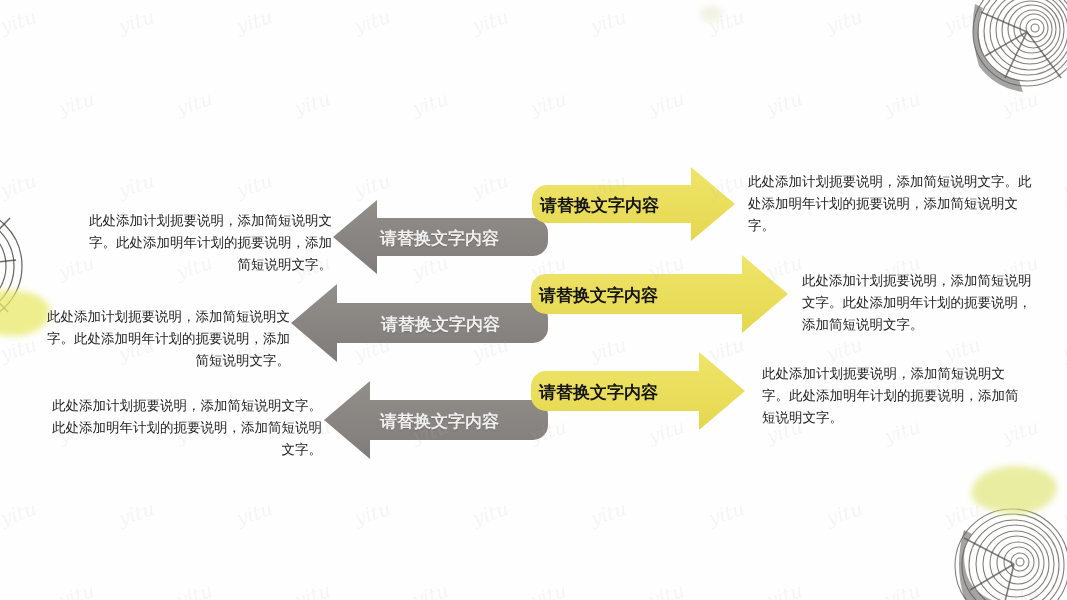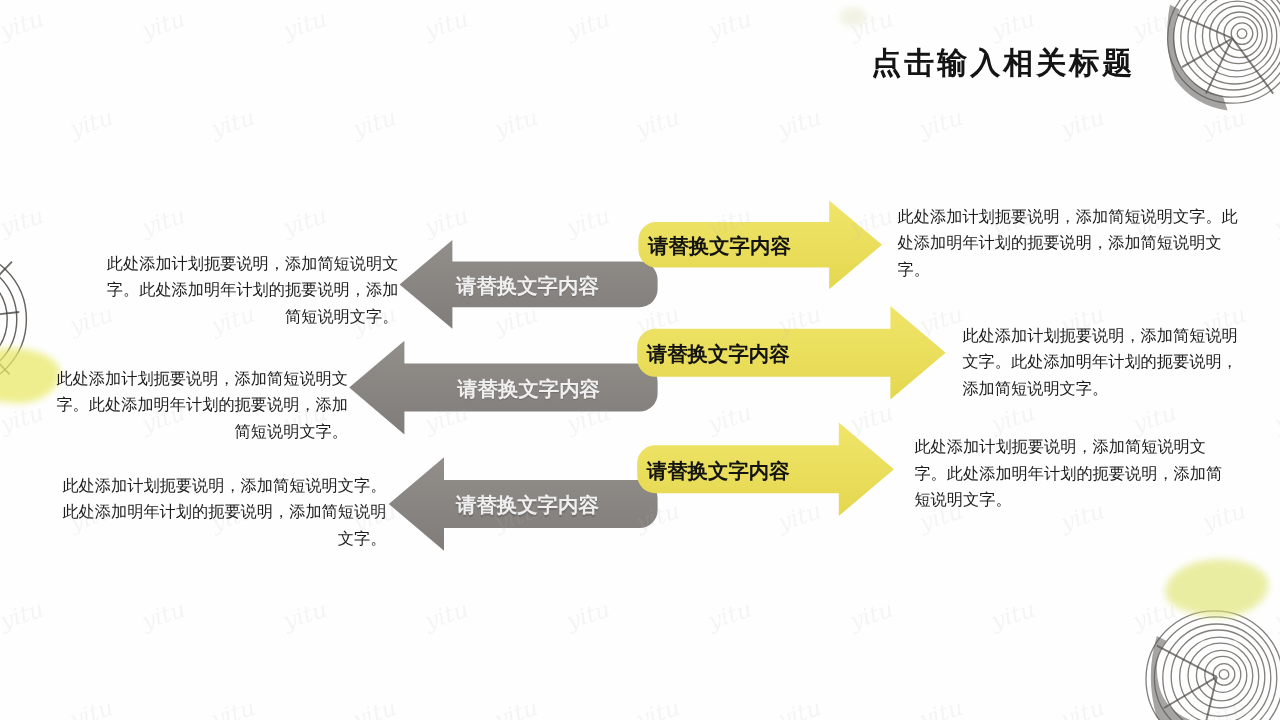--- a/index.html
+++ b/index.html
@@ -123,21 +123,20 @@
       <path d="M6 66 L52 18"></path>
         <path d="M6 66 L58 60"></path>
         <path d="M6 66 L50 112"></path>
     </g>
   </svg>
 
   <div class="wash" id="wash-l"></div>
   <div class="wash" id="wash-br"></div>
   <div class="wash" id="wash-tiny"></div>
 
-  <div id="title">点击输入相关标题</div>
 
   <div class="arrow gray" style="left:333px;top:196px;width:215px;height:82px;">
     <svg viewBox="0 0 215 82" width="215" height="82">
       <defs>
         <linearGradient id="gg1" x1="0" y1="0" x2="0" y2="1">
           <stop offset="0" stop-color="#928e8a"></stop>
             <stop offset="1" stop-color="#807c79"></stop>
         </linearGradient>
       </defs>
       <path d="M0 41 L44 4 L44 22 L200 22 A15 15 0 0 1 215 37 L215 45

